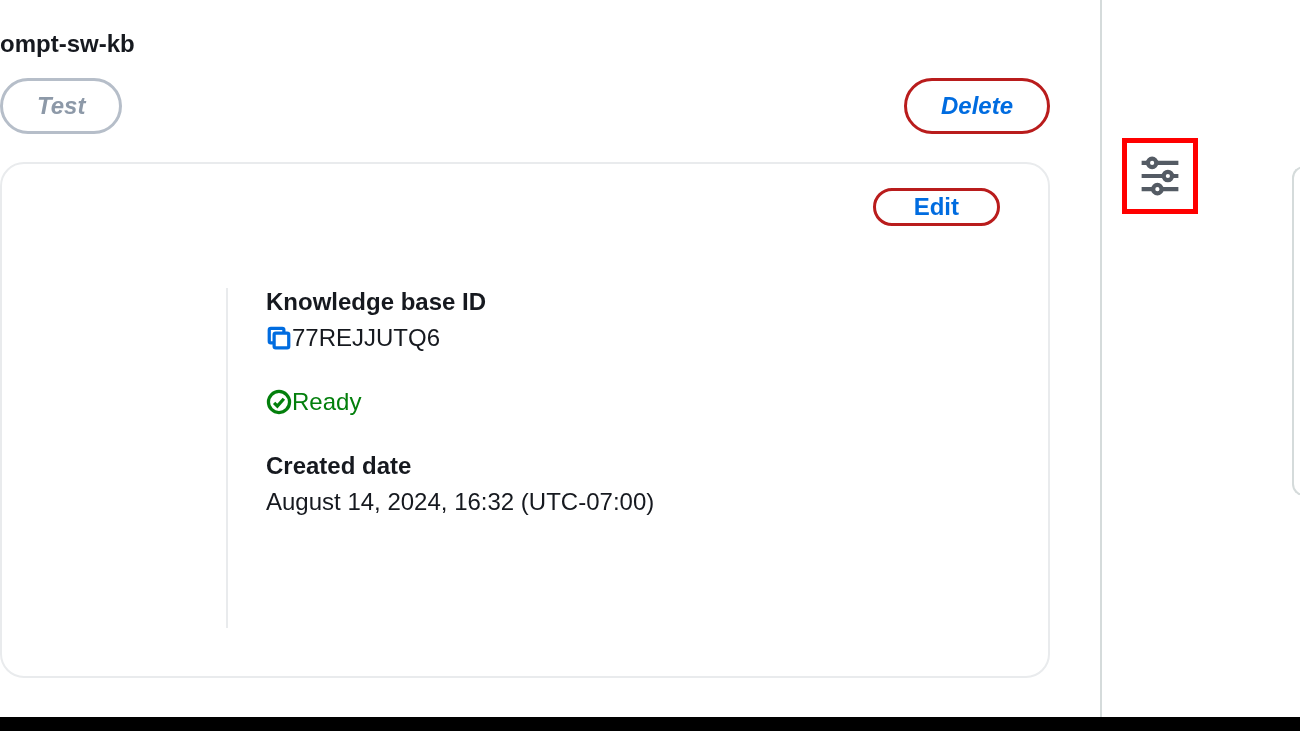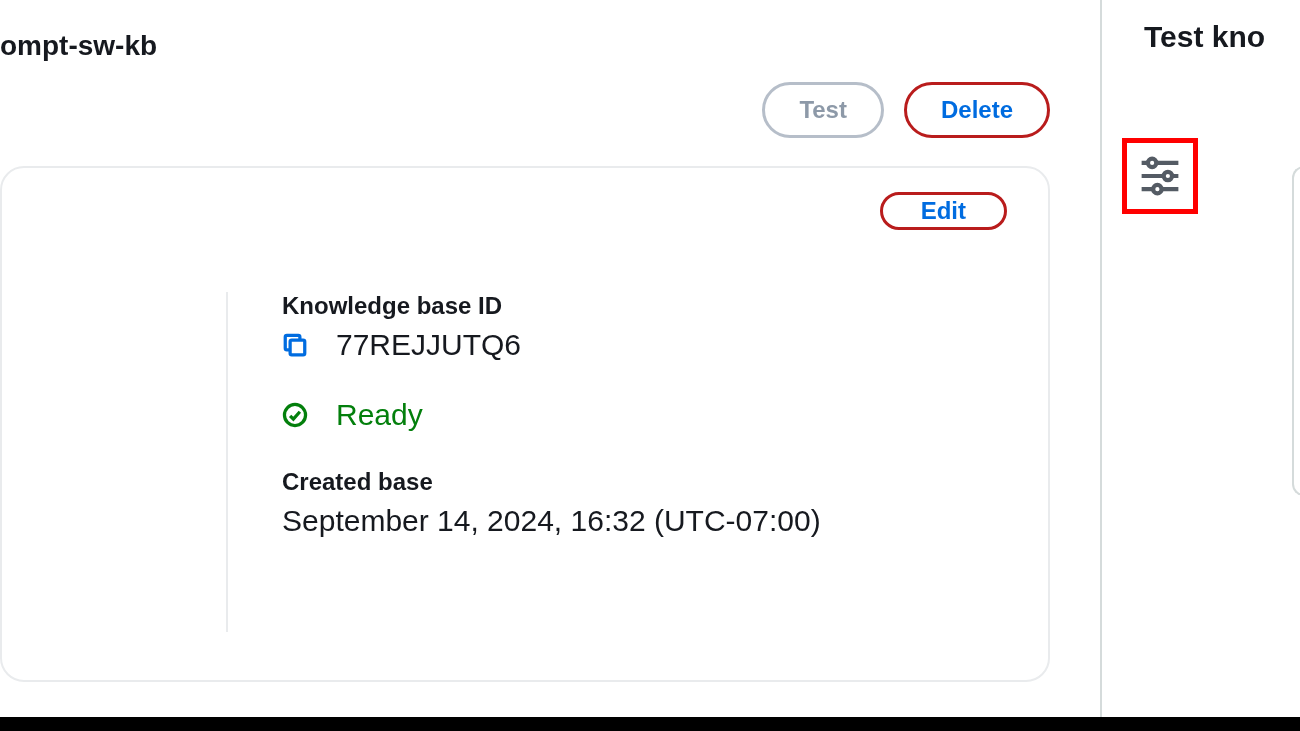--- a/index.html
+++ b/index.html
@@ -24,33 +24,34 @@
     }
     .sidepanel {
       width: 200px;
       border-left: 2px solid #d5dbdb;
       height: 100%;
       padding: 20px 0 0 42px;
       position: relative;
     }
 
     .page-title {
-      font-size: 28px;
+      font-size: 24px;
       font-weight: 700;
       color: #16191f;
       margin: 30px 0 20px 0;
       white-space: nowrap;
       overflow: hidden;
     }
 
     .action-row {
       display: flex;
-      justify-content: flex-end;
+      justify-content: space-between;
       gap: 20px;
       margin: 12px 30px 28px 0;
+      font-style: italic;
     }
 
     .btn {
       display: inline-flex;
       align-items: center;
       justify-content: center;
       height: 56px;
       padding: 0 34px;
       border-radius: 28px;
       font-size: 24px;
@@ -73,53 +74,53 @@
       border: 2px solid #e9ebed;
       border-radius: 24px;
       padding: 28px 36px 48px 36px;
       margin-right: 30px;
       position: relative;
       min-height: 490px;
     }
     .card .edit-btn {
       position: absolute;
       top: 24px;
-      right: 41px;
+      right: 48px;
       height: 36px;
       padding: 16px 38px;
     }
 
     .details {
       display: flex;
       margin-top: 96px;
     }
     .details-left {
       width: 190px;
       flex: 0 0 190px;
       border-right: 2px solid #e9ebed;
       min-height: 340px;
       position: relative;
     }
     .details-right {
-      padding-left: 54px;
+      padding-left: 38px;
     }
 
     .field { margin-bottom: 36px; }
     .field-label {
       font-size: 24px;
       font-weight: 700;
       color: #16191f;
       margin-bottom: 8px;
     }
     .field-value {
-      font-size: 30px;
+      font-size: 24px;
       color: #16191f;
       display: flex;
       align-items: center;
-      gap: 28px;
+      gap: 0;
     }
     .field-value.status { color: #037f0c; font-weight: 500; text-align: center; }
 
     .copy-icon {
       width: 26px; height: 26px; flex: 0 0 26px;
       color: #006ce0;
     }
     .check-icon {
       width: 26px; height: 26px; flex: 0 0 26px;
       color: #037f0c;
@@ -205,32 +206,31 @@
             <div class="field-value status">
               <svg class="check-icon" viewBox="0 0 16 16" fill="none" stroke="currentColor" stroke-width="2">
                 <circle cx="8" cy="8" r="6.5"></circle>
                 <path d="M5 8.5l2 2 4-4.5"></path>
               </svg>
               <span>Ready</span>
             </div>
           </div>
 
           <div class="field">
-            <div class="field-label">Created base</div>
+            <div class="field-label">Created date</div>
             <div class="field-value">
-              <span>September 14, 2024, 16:32 (UTC-07:00)</span>
+              <span>August 14, 2024, 16:32 (UTC-07:00)</span>
             </div>
           </div>
         </div>
       </div>
     </div>
   </div>
 
   <div class="sidepanel">
-    <div class="side-title">Test kno</div>
 
     <div class="filters-box">
       <svg class="filters-icon" viewBox="0 0 16 16" fill="none" stroke="currentColor" stroke-width="1.6">
         <line x1="1" y1="3" x2="15" y2="3"></line>
         <circle cx="5" cy="3" r="1.6" fill="#fff"></circle>
         <line x1="1" y1="8" x2="15" y2="8"></line>
         <circle cx="11" cy="8" r="1.6" fill="#fff"></circle>
         <line x1="1" y1="13" x2="15" y2="13"></line>
         <circle cx="7" cy="13" r="1.6" fill="#fff"></circle>
       </svg>

